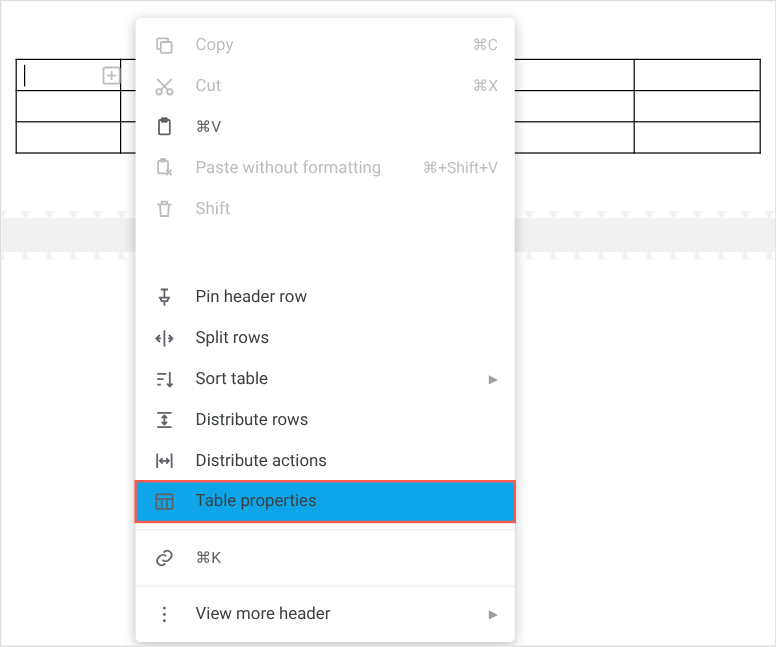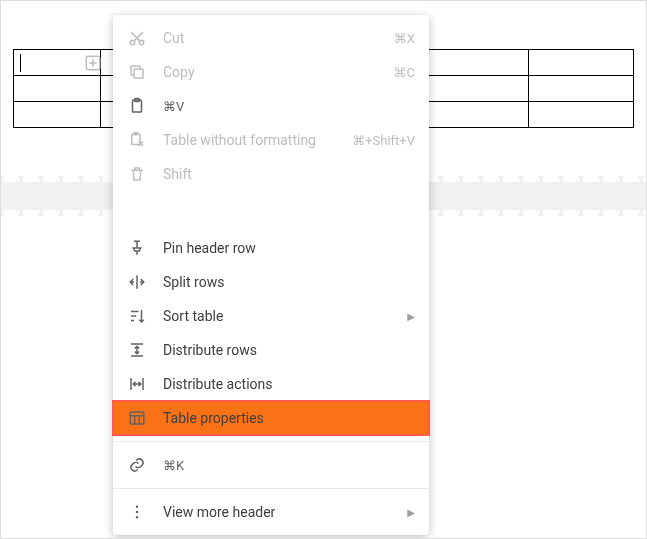--- a/index.html
+++ b/index.html
@@ -88,21 +88,21 @@
     color: #5f6368;
     display: inline-flex; align-items: center; justify-content: center;
   }
   .menu-item .label { flex: 1; }
   .menu-item .shortcut { color: #5f6368; font-size: 13px; }
   .menu-item .chevron { color: #9e9e9e; font-size: 10px; margin-left: 8px; }
   .menu-item.disabled { color: #bdbdbd; }
   .menu-item.disabled .icon, .menu-item.disabled .shortcut { color: #bdbdbd; }
   .menu-sep { height: 1px; background: #e8eaed; margin: 6px 0; }
   .menu-item.highlighted {
-    background: #f97316;
+    background: #0ea5e9;
     outline: 2px solid #ff5a4d;
     outline-offset: -1px;
   }
   svg { width: 18px; height: 18px; display: block; }
 </style>
 </head>
 <body>
 
 <div class="doc-area">
   <table class="doc-table">
@@ -137,59 +137,59 @@
     </table>
 </div>
 
 <div class="tear"></div>
 
 <div class="context-menu">
 
   <div class="menu-item disabled">
     <span class="icon">
       <svg viewBox="0 0 24 24" fill="none" stroke="currentColor" stroke-width="2">
+          <rect x="8" y="8" width="12" height="12" rx="1"></rect>
+          <path d="M16 8V5a1 1 0 0 0-1-1H5a1 1 0 0 0-1 1v10a1 1 0 0 0 1 1h3"></path>
+        </svg>
+    </span>
+    <span class="label">Copy</span>
+    <span class="shortcut">⌘C</span>
+  </div>
+
+  <div class="menu-item disabled">
+    <span class="icon">
+      <svg viewBox="0 0 24 24" fill="none" stroke="currentColor" stroke-width="2">
           <circle cx="6" cy="18" r="3"></circle>
           <circle cx="18" cy="18" r="3"></circle>
           <path d="M8.5 15.5L20 4M15.5 15.5L4 4"></path>
         </svg>
     </span>
     <span class="label">Cut</span>
     <span class="shortcut">⌘X</span>
   </div>
 
-  <div class="menu-item disabled">
-    <span class="icon">
-      <svg viewBox="0 0 24 24" fill="none" stroke="currentColor" stroke-width="2">
-          <rect x="8" y="8" width="12" height="12" rx="1"></rect>
-          <path d="M16 8V5a1 1 0 0 0-1-1H5a1 1 0 0 0-1 1v10a1 1 0 0 0 1 1h3"></path>
-        </svg>
-    </span>
-    <span class="label">Copy</span>
-    <span class="shortcut">⌘C</span>
-  </div>
-
   <div class="menu-item">
     <span class="icon">
       <svg viewBox="0 0 24 24" fill="none" stroke="currentColor" stroke-width="2">
           <rect x="6" y="4" width="12" height="16" rx="1"></rect>
           <rect x="9" y="2" width="6" height="4" rx="1"></rect>
         </svg>
     </span>
     <span class="shortcut">⌘V</span>
   </div>
 
   <div class="menu-item disabled">
     <span class="icon">
       <svg viewBox="0 0 24 24" fill="none" stroke="currentColor" stroke-width="2">
           <rect x="5" y="4" width="11" height="14" rx="1"></rect>
           <rect x="8" y="2" width="5" height="3" rx="1"></rect>
           <path d="M14 14l6 6M20 14l-6 6"></path>
         </svg>
     </span>
-    <span class="label">Table without formatting</span>
+    <span class="label">Paste without formatting</span>
     <span class="shortcut">⌘+Shift+V</span>
   </div>
 
   <div class="menu-item disabled">
     <span class="icon">
       <svg viewBox="0 0 24 24" fill="none" stroke="currentColor" stroke-width="2">
           <path d="M4 7h16M9 7V4h6v3M7 7l1 13h8l1-13"></path>
         </svg>
     </span>
     <span class="label">Shift</span>

